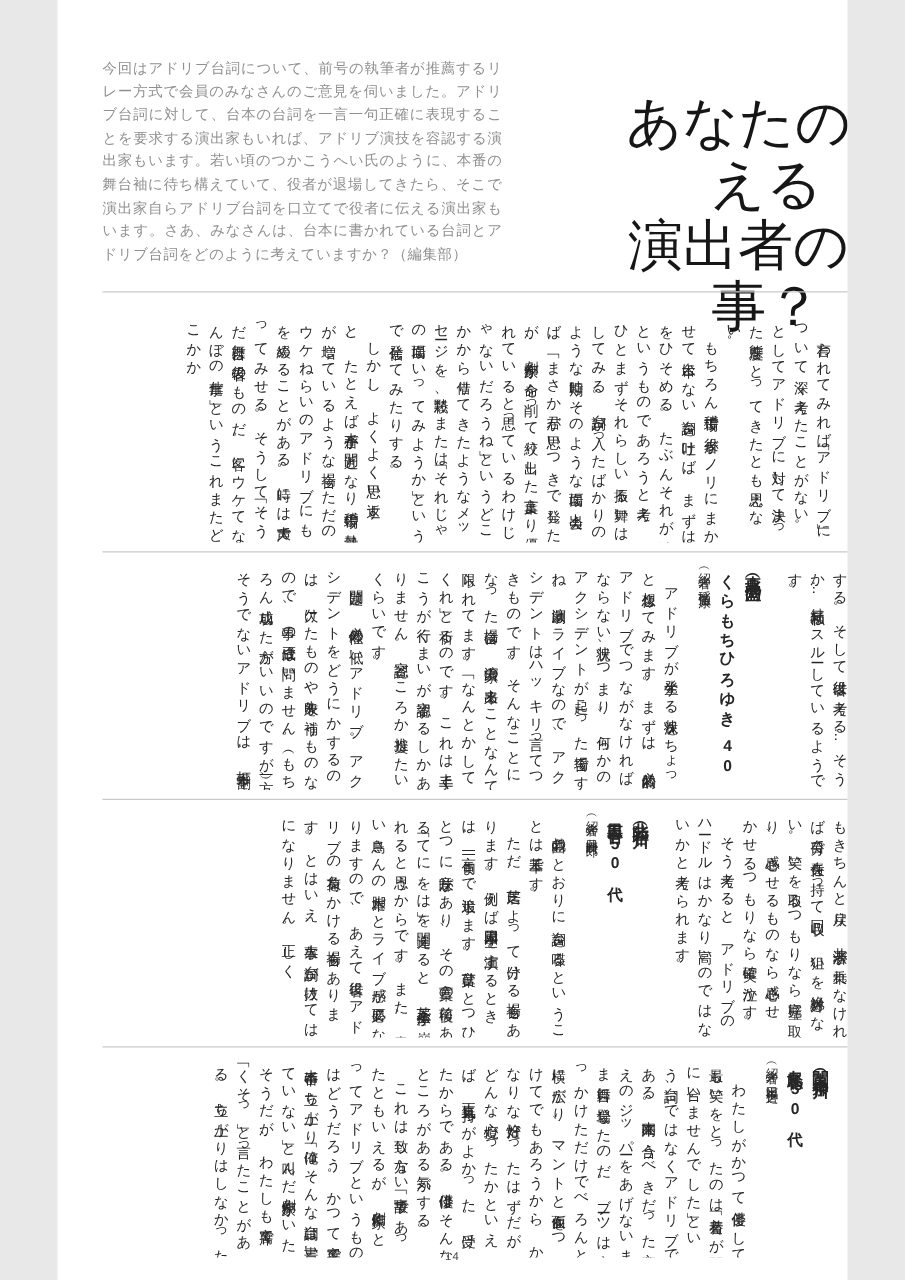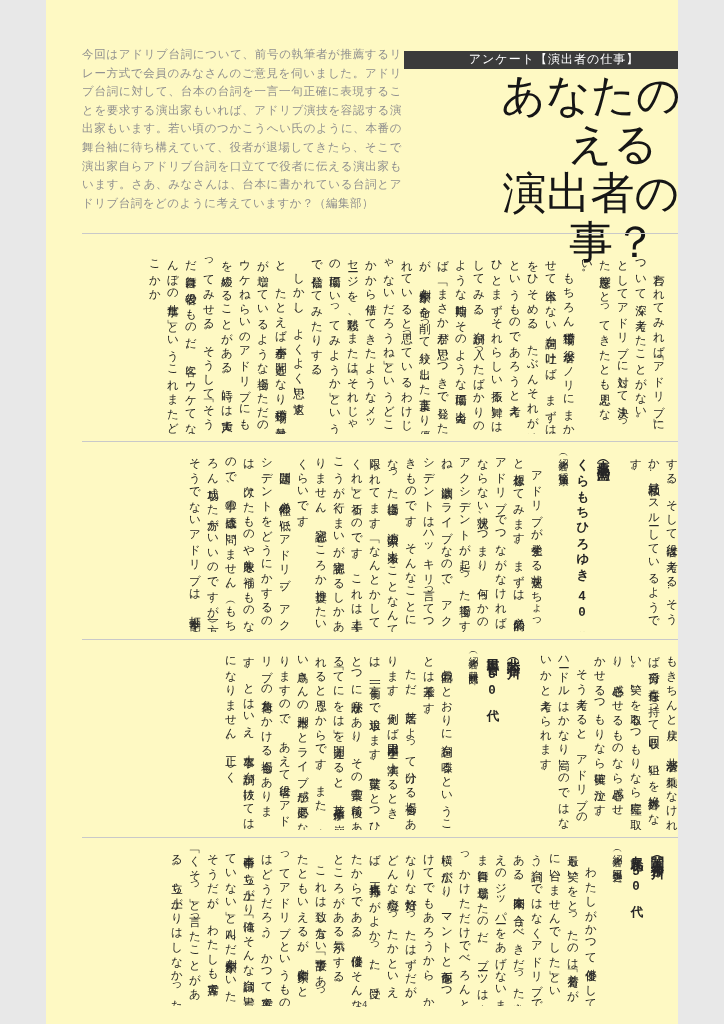--- a/index.html
+++ b/index.html
@@ -1,19 +1,19 @@
 <!DOCTYPE html>
 <html lang="ja"><head>
 <meta charset="utf-8">
 <style>
   html,body{margin:0;padding:0;background:#e8e8e8;}
   .page{
-    position:relative;width:632px;height:1024px;background:#fef9c3;
+    position:relative;width:632px;height:1024px;background:#ffffff;
     margin:0 auto;overflow:hidden;
-    font-family:Liberation Mono, monospace;
+    font-family:Liberation Sans, sans-serif;
   }
   
   .intro{
     position:absolute;left:36px;top:46px;width:320px;
     font-size:11.5px;line-height:18.6px;letter-spacing:.5px;
     color:#8f8f8f;text-align:justify;
   }
   .kicker{
     position:absolute;left:358px;top:51px;width:300px;height:18px;
     background:#3b3b3b;color:#ffffff;font-size:12px;line-height:18px;
@@ -54,21 +54,20 @@
     font-size:9px;color:#444444;letter-spacing:1px;
   }
 </style>
 </head>
 <body>
 
 <div class="page">
 
   <div class="intro">今回はアドリブ台詞について、前号の執筆者が推薦するリレー方式で会員のみなさんのご意見を伺いました。アドリブ台詞に対して、台本の台詞を一言一句正確に表現することを要求する演出家もいれば、アドリブ演技を容認する演出家もいます。若い頃のつかこうへい氏のように、本番の舞台袖に待ち構えていて、役者が退場してきたら、そこで演出家自らアドリブ台詞を口立てで役者に伝える演出家もいます。さあ、みなさんは、台本に書かれている台詞とアドリブ台詞をどのように考えていますか？（編集部）</div>
 
-  <div class="kicker">アンケート【演出者の仕事】</div>
 
   <div class="title">
     <div class="t1">あなたの考える</div>
     <div class="t3">演出者の仕事？</div>
   </div>
 
   <div class="rule rule-top"></div>
   <div class="rule rule-1"></div>
   <div class="rule rule-2"></div>
   <div class="rule rule-3"></div>

